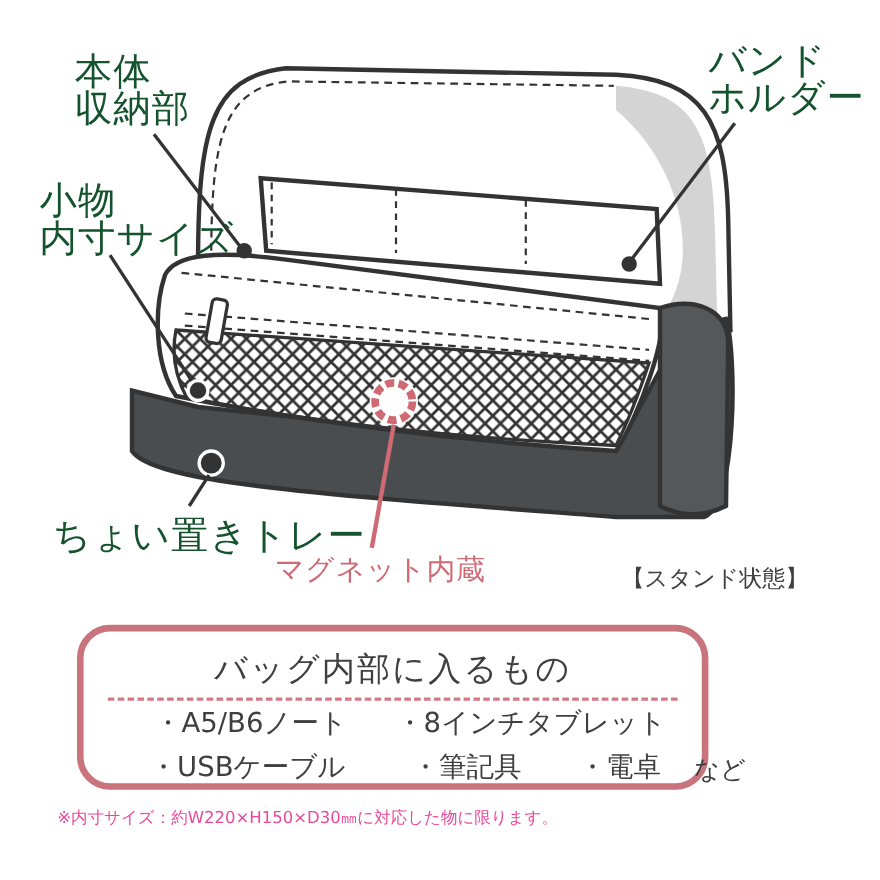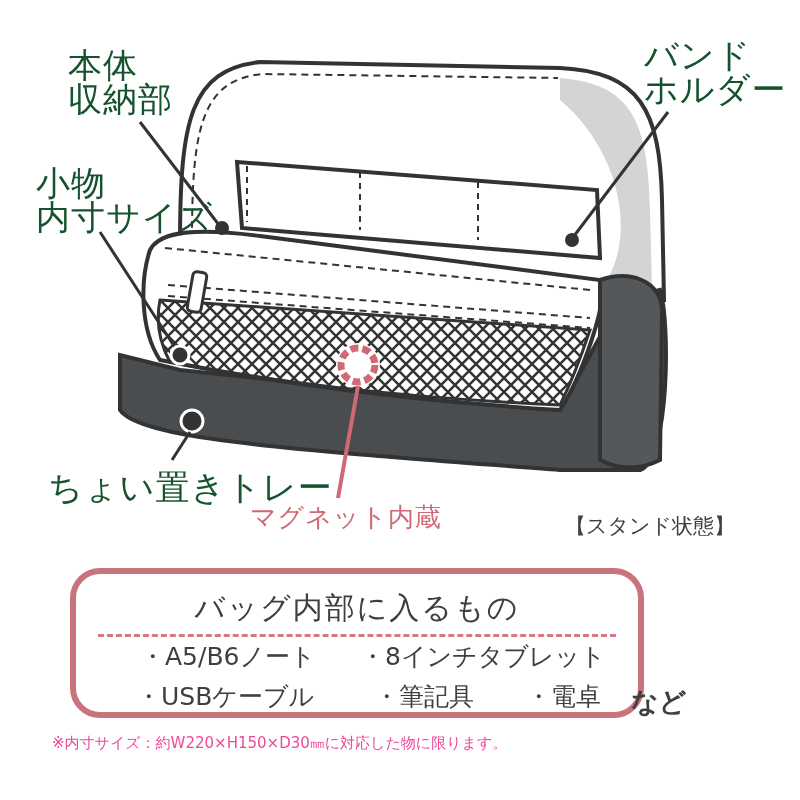--- a/index.html
+++ b/index.html
@@ -80,16 +80,16 @@
 <div class="stand-label" style="left:565px; top:512px;">【スタンド状態】</div>
 
 <div class="box">
   <div class="box-title">バッグ内部に入るもの</div>
   <div class="box-divider"></div>
   <div class="item" style="left:64px; top:66px;">・A5/B6ノート</div>
   <div class="item" style="left:284px; top:66px;">・8インチタブレット</div>
   <div class="item" style="left:60px; top:106px;">・USBケーブル</div>
   <div class="item" style="left:298px; top:106px;">・筆記具</div>
   <div class="item" style="left:450px; top:106px;">・電卓</div>
-  <div class="item" style="left:555px; top:110px; font-size:27px;font-weight:bold;">など</div>
+  <div class="item" style="left:555px; top:110px; font-size:23px;">など</div>
 </div>
 
 <div class="footnote">※内寸サイズ：約W220×H150×D30㎜に対応した物に限ります。</div>
 
 </body></html>

